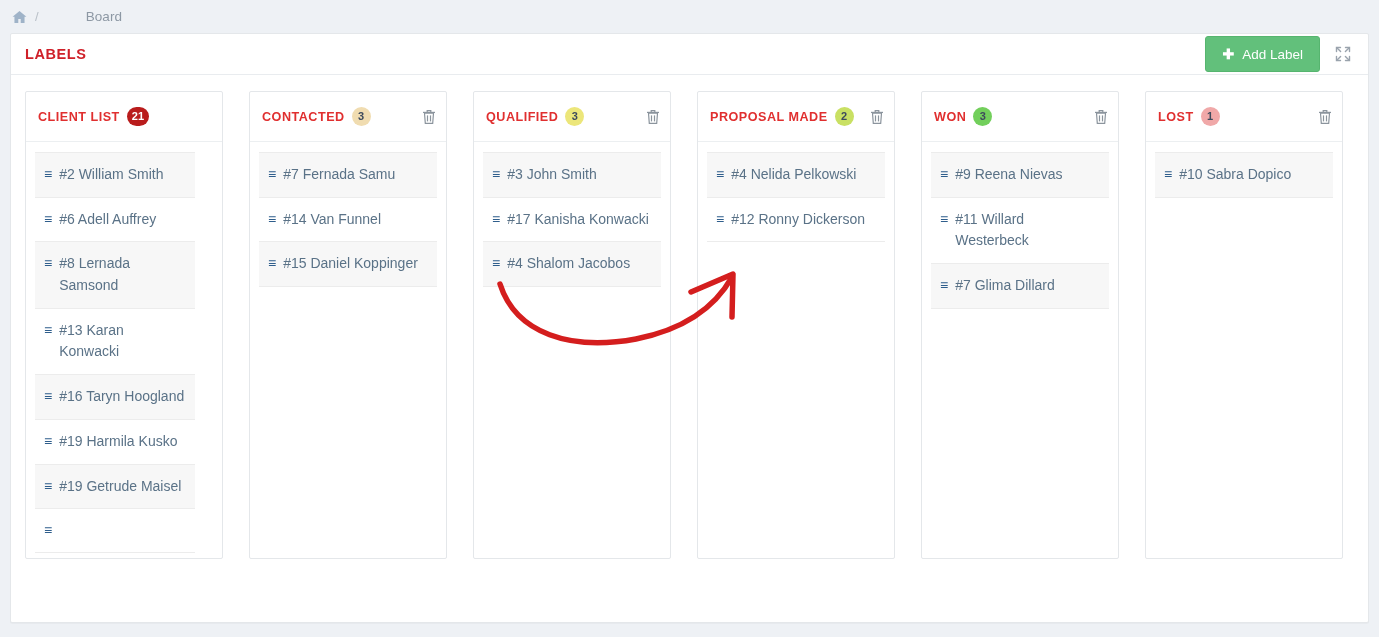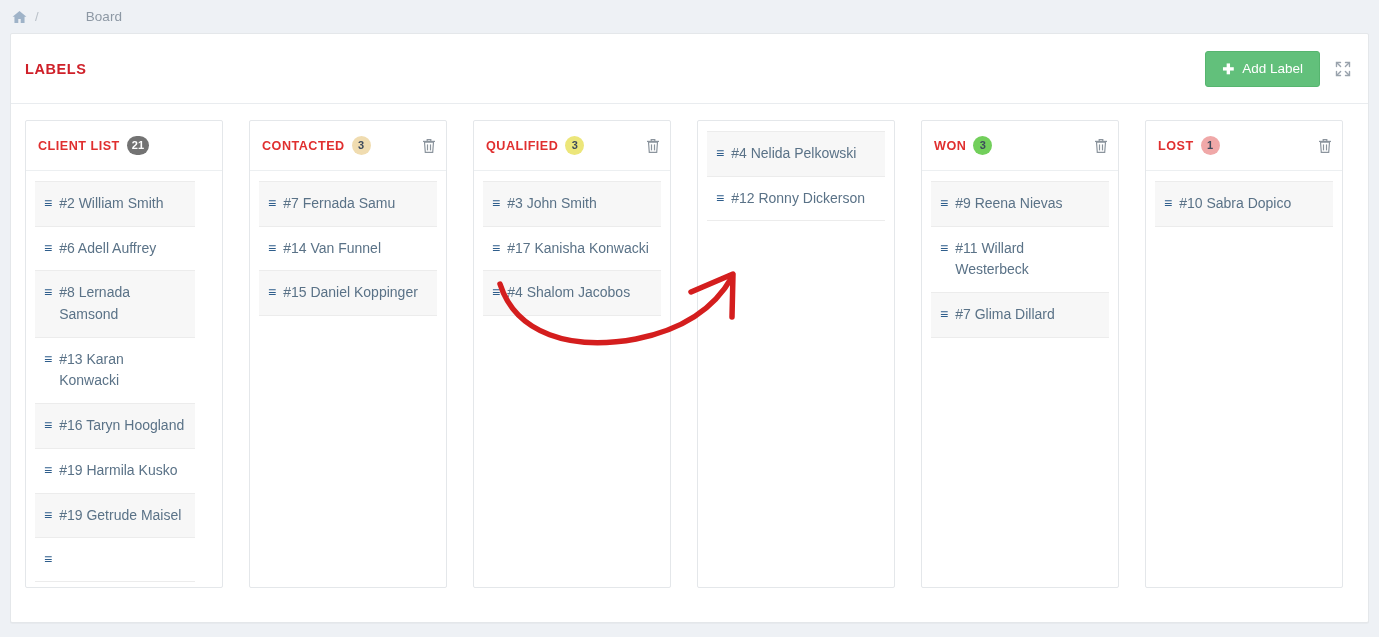--- a/index.html
+++ b/index.html
@@ -32,21 +32,21 @@
   .panel {
     position: relative;
     margin: 0 10px;
     background: #ffffff;
     border: 1px solid #e4e7ea;
     border-radius: 2px;
     height: 590px;
     box-shadow: 0 1px 1px rgba(0,0,0,.03);
   }
   .panel-head {
-    height: 70px;
+    height: 41px;
     border-bottom: 1px solid #e9ecef;
     display: flex;
     align-items: center;
     padding: 0 16px 0 14px;
   }
   .panel-title {
     color: #cf2029;
     font-size: 14.5px;
     font-weight: 700;
     letter-spacing: .6px;
@@ -213,21 +213,21 @@
           </g>
         </svg>
       </span>
     </div>
   </div>
 
   <div class="board">
       <div class="column">
         <div class="col-head">
           <span class="col-title">CLIENT LIST</span>
-          <span class="badge" style="background: #737373; color: rgb(255, 255, 255);">21</span>
+          <span class="badge" style="background: #b91c1c; color: rgb(255, 255, 255);">21</span>
         </div>
         <div class="col-body scroll">
           <div class="card alt card-wide">
             <span class="drag-icon">≡</span>
             <span>#2 William Smith</span>
           </div>
           <div class="card card-wide">
             <span class="drag-icon">≡</span>
             <span>#6 Adell Auffrey</span>
           </div>
@@ -312,20 +312,35 @@
             <span class="drag-icon">≡</span>
             <span>#17 Kanisha Konwacki</span>
           </div>
           <div class="card alt">
             <span class="drag-icon">≡</span>
             <span>#4 Shalom Jacobos</span>
           </div>
         </div>
       </div>
       <div class="column">
+        <div class="col-head">
+          <span class="col-title">PROPOSAL MADE</span>
+          <span class="badge" style="background: rgb(201, 224, 99); color: rgb(61, 74, 92);">2</span>
+          <span class="trash-icon">
+            <svg width="14" height="16" viewBox="0 0 14 16">
+              <g fill="none" stroke="#8b949d" stroke-width="1.2">
+                <path d="M2.5 4.2 h9 l-0.8 10.2 h-7.4 Z"></path>
+                <path d="M1 3.4 h12"></path>
+                <path d="M5.2 3.2 v-1.5 h3.6 v1.5"></path>
+                <path d="M5.5 6.4 v6"></path>
+                <path d="M8.5 6.4 v6"></path>
+              </g>
+            </svg>
+          </span>
+        </div>
         <div class="col-body">
           <div class="card alt">
             <span class="drag-icon">≡</span>
             <span>#4 Nelida Pelkowski</span>
           </div>
           <div class="card">
             <span class="drag-icon">≡</span>
             <span>#12 Ronny Dickerson</span>
           </div>
         </div>

